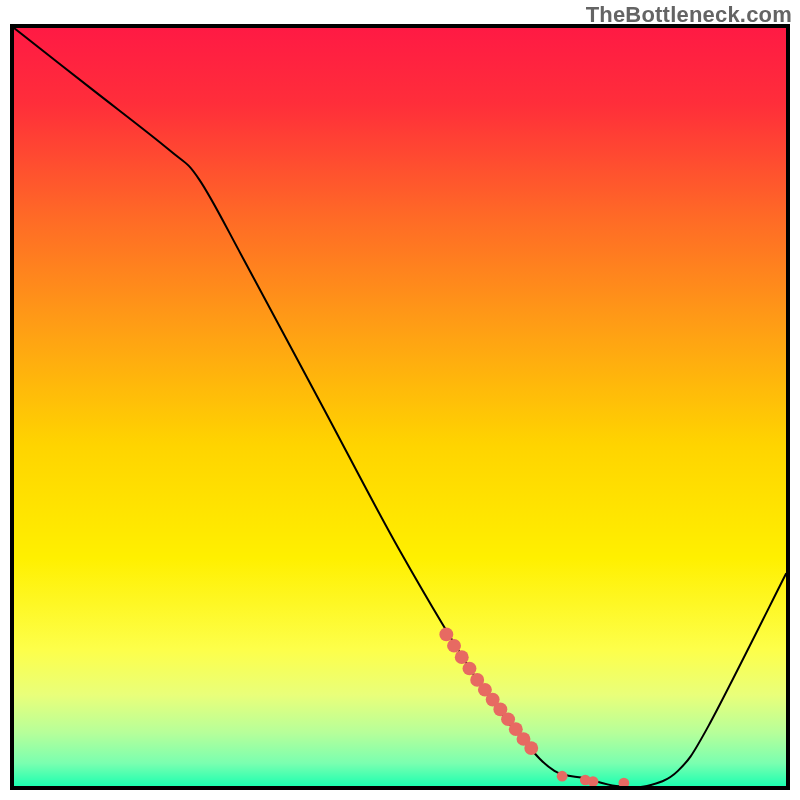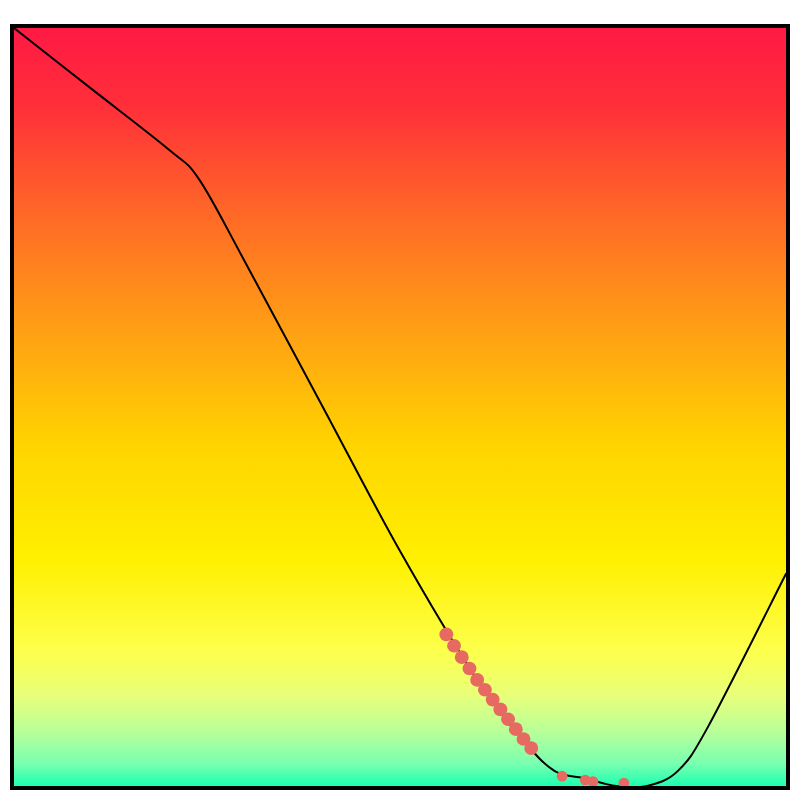--- a/index.html
+++ b/index.html
@@ -54,20 +54,21 @@
     width: 100%;
     height: 100%;
     display: block;
     z-index: 2;
   }
 </style>
 </head>
 <body>
 
 <div class="chart-wrap">
+  <div class="watermark">TheBottleneck.com</div>
 
   <div class="plot-frame">
     <div class="plot-inner">
 
       <svg class="bg-gradient" viewBox="0 0 100 100" preserveAspectRatio="none">
         <defs>
           <linearGradient id="bgGrad" x1="0" y1="0" x2="0" y2="1">
 
           <stop offset="0.00%" stop-color="#ff1a44"></stop>
               <stop offset="10.00%" stop-color="#ff2e3a"></stop>

